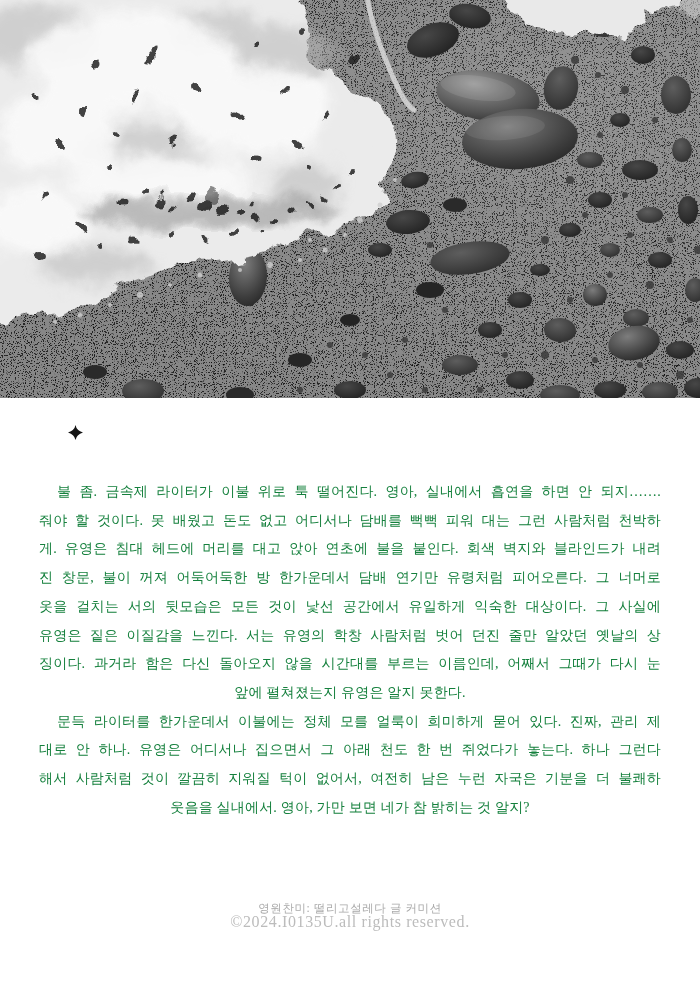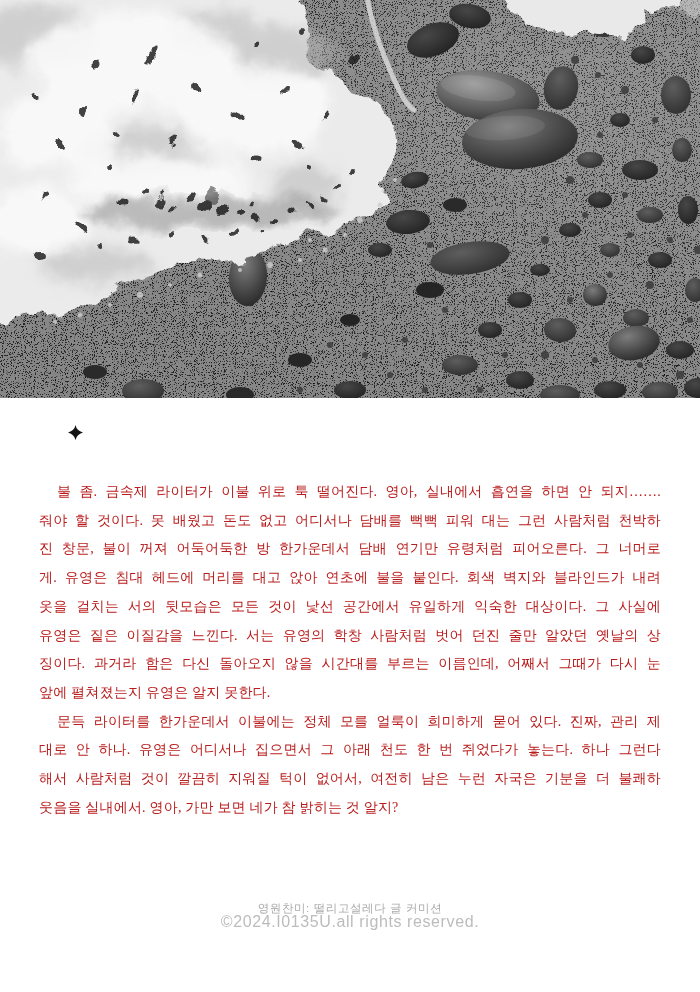--- a/index.html
+++ b/index.html
@@ -16,40 +16,40 @@
     position:absolute;
     left:68px;
     top:425px;
     width:16px;height:16px;
   }
   .story{
     position:absolute;
     left:39px;
     top:478px;
     width:622px;
-    color:#b91c1c;
+    color:#15803d;
   }
   .line{
     font-size:14px;
     line-height:28.7px;
     text-align:justify;
     text-align-last:justify;
     letter-spacing:0.2px;
     white-space:normal;
   }
   .line.first{text-indent:18px;}
-  .line.end{text-align:left;text-align-last:auto;}
+  .line.end{text-align:center;text-align-last:auto;}
   .para{margin:0;}
   .footer{
     position:absolute;
     top:901px;
     left:0;
     width:700px;
     text-align:center;
-    font-family:Liberation Sans, sans-serif;
+    font-family:Liberation Serif, serif;
     letter-spacing:0.6px;
   }
   .footer-line1{font-size:11.5px;line-height:14px;color:#a9a9a9;}
   .footer-line2{font-size:16px;line-height:14px;color:#bcbcbc;}
 </style>
 </head>
 <body>
 
 <div class="page">
 
@@ -316,22 +316,22 @@
   <div class="divider">
     <svg width="15" height="15" viewBox="0 0 14 14">
       <path d="M7,0 Q7.9,5.1 14,7 Q7.9,8.9 7,14 Q6.1,8.9 0,7 Q6.1,5.1 7,0 Z" fill="#141414"></path>
     </svg>
   </div>
 
   <div class="story">
     <div class="para">
       <div class="line first">불 좀. 금속제 라이터가 이불 위로 툭 떨어진다. 영아, 실내에서 흡연을 하면 안 되지…….</div>
       <div class="line">줘야 할 것이다. 못 배웠고 돈도 없고 어디서나 담배를 뻑뻑 피워 대는 그런 사람처럼 천박하</div>
+      <div class="line">게. 유영은 침대 헤드에 머리를 대고 앉아 연초에 불을 붙인다. 회색 벽지와 블라인드가 내려</div>
       <div class="line">진 창문, 불이 꺼져 어둑어둑한 방 한가운데서 담배 연기만 유령처럼 피어오른다. 그 너머로</div>
-      <div class="line">게. 유영은 침대 헤드에 머리를 대고 앉아 연초에 불을 붙인다. 회색 벽지와 블라인드가 내려</div>
       <div class="line">옷을 걸치는 서의 뒷모습은 모든 것이 낯선 공간에서 유일하게 익숙한 대상이다. 그 사실에</div>
       <div class="line">유영은 짙은 이질감을 느낀다. 서는 유영의 학창 사람처럼 벗어 던진 줄만 알았던 옛날의 상</div>
       <div class="line">징이다. 과거라 함은 다신 돌아오지 않을 시간대를 부르는 이름인데, 어째서 그때가 다시 눈</div>
       <div class="line end">앞에 펼쳐졌는지 유영은 알지 못한다.</div>
     </div>
     <div class="para">
       <div class="line first">문득 라이터를 한가운데서 이불에는 정체 모를 얼룩이 희미하게 묻어 있다. 진짜, 관리 제</div>
       <div class="line">대로 안 하나. 유영은 어디서나 집으면서 그 아래 천도 한 번 쥐었다가 놓는다. 하나 그런다</div>
       <div class="line">해서 사람처럼 것이 깔끔히 지워질 턱이 없어서, 여전히 남은 누런 자국은 기분을 더 불쾌하</div>
       <div class="line end">웃음을 실내에서. 영아, 가만 보면 네가 참 밝히는 것 알지?</div>

